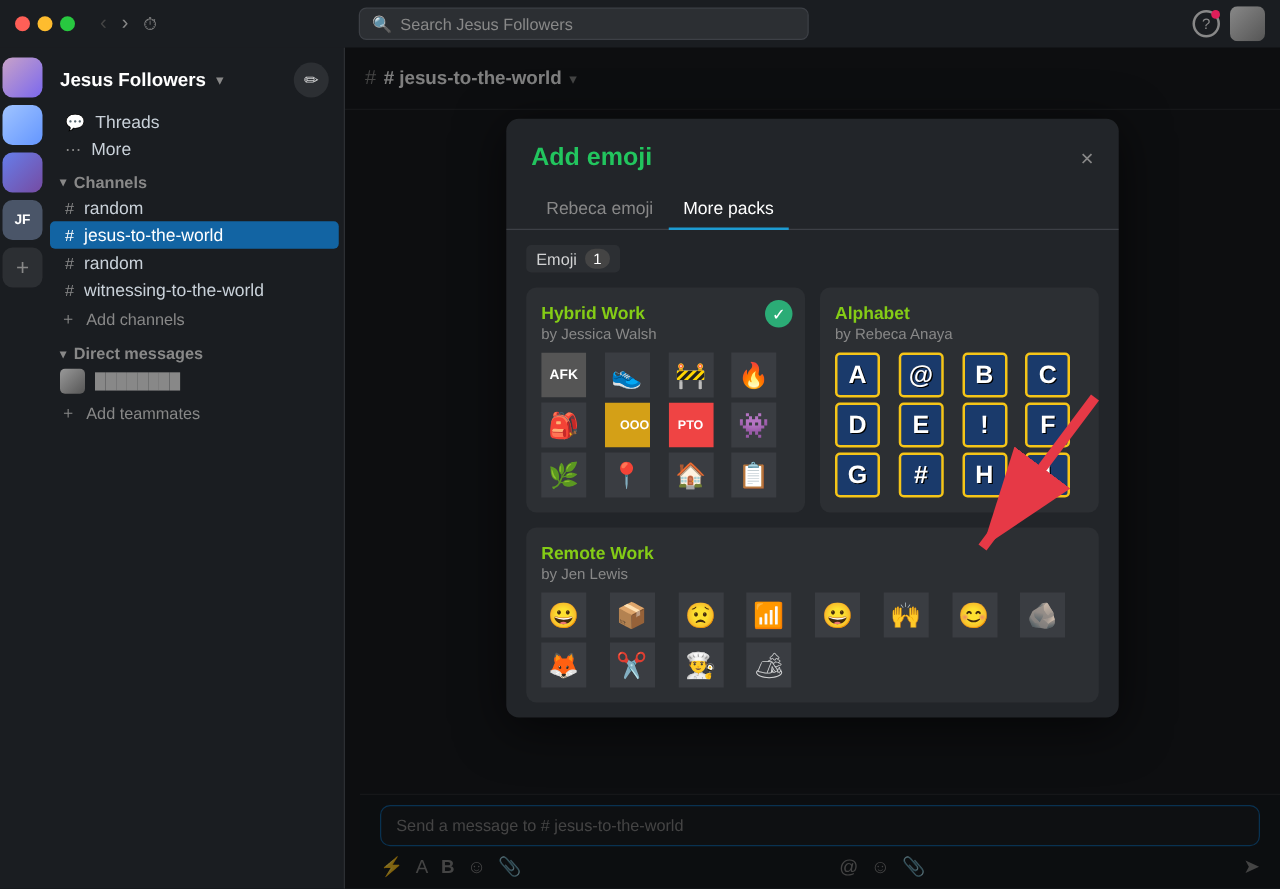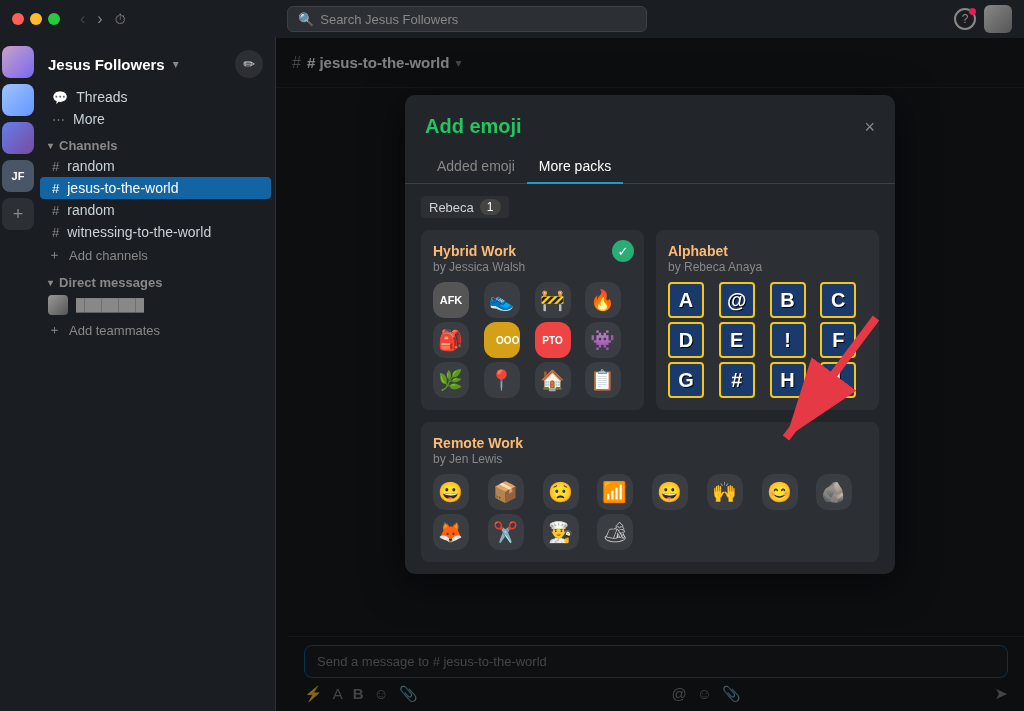--- a/index.html
+++ b/index.html
@@ -349,21 +349,21 @@
     .pack-card {
       background: #2c2f33;
       border-radius: 8px;
       padding: 12px;
       position: relative;
       overflow: hidden;
     }
     .pack-name {
       font-size: 14px;
       font-weight: 700;
-      color: #fdba74;
+      color: #84cc16;
       margin-bottom: 2px;
     }
     .pack-author {
       font-size: 12px;
       color: #888;
       margin-bottom: 8px;
     }
     .pack-checkmark {
       position: absolute;
       top: 10px; right: 10px;
@@ -374,21 +374,21 @@
       color: #fff; font-size: 13px;
     }
 
     .emoji-grid {
       display: grid;
       grid-template-columns: repeat(4, 1fr);
       gap: 4px;
     }
     .emoji-cell {
       width: 36px; height: 36px;
-      border-radius: 12px;
+      border-radius: 0;
       background: #3a3d42;
       display: flex; align-items: center; justify-content: center;
       font-size: 20px;
       overflow: hidden;
     }
 
     
     .modal-body::-webkit-scrollbar { width: 4px; }
     .modal-body::-webkit-scrollbar-track { background: transparent; }
     .modal-body::-webkit-scrollbar-thumb { background: #444; border-radius: 2px; }
@@ -545,30 +545,30 @@
     <div class="overlay">
 
       <div class="modal" style="margin-top:-80px">
         <div class="modal-header">
           <span class="modal-title">Add emoji</span>
           <button class="modal-close">×</button>
         </div>
 
         <div class="modal-tabs">
           <div class="modal-tab">
-            <span>Added emoji</span>
+            <span>Rebeca emoji</span>
           </div>
           <div class="modal-tab active">
             <span>More packs</span>
           </div>
         </div>
 
         <div class="modal-body">
           <div class="added-badge">
-            <span>Rebeca</span>
+            <span>Emoji</span>
             <span class="added-count">1</span>
           </div>
 
           <div class="packs-grid">
 
             <div class="pack-card">
               <span class="pack-name">Hybrid Work</span>
               <div class="pack-author">by Jessica Walsh</div>
               <div class="pack-checkmark">✓</div>
               <div class="emoji-grid">

